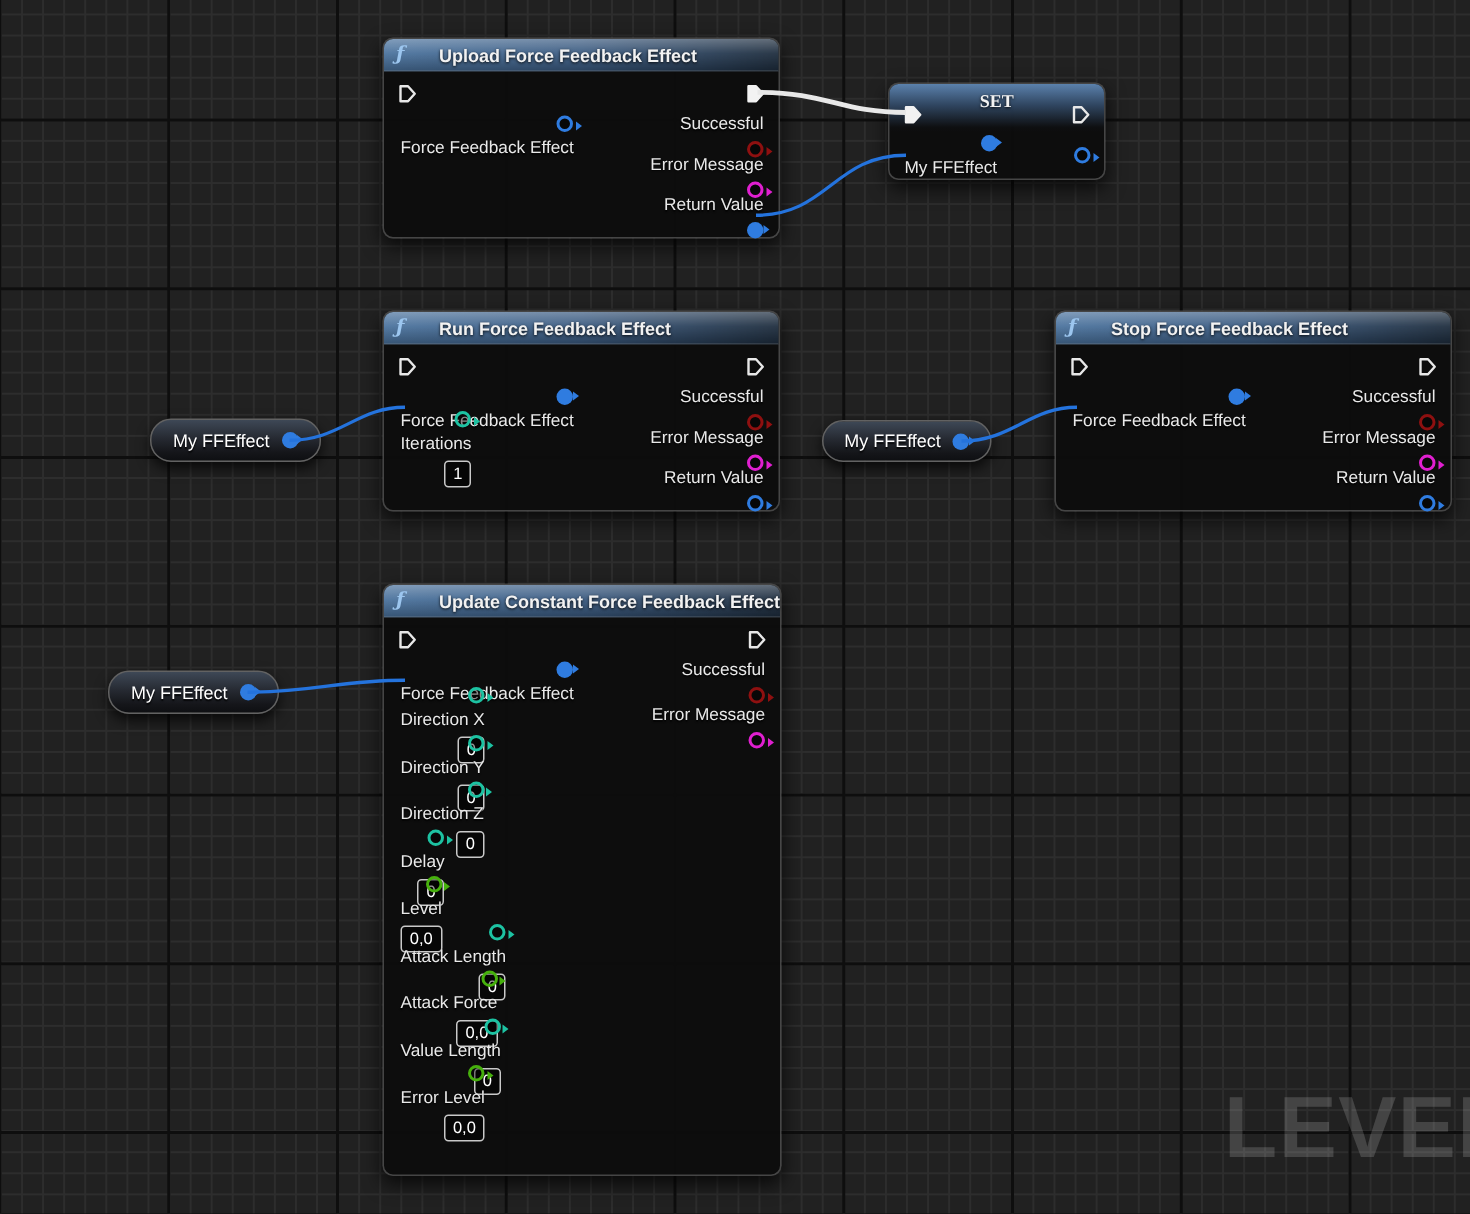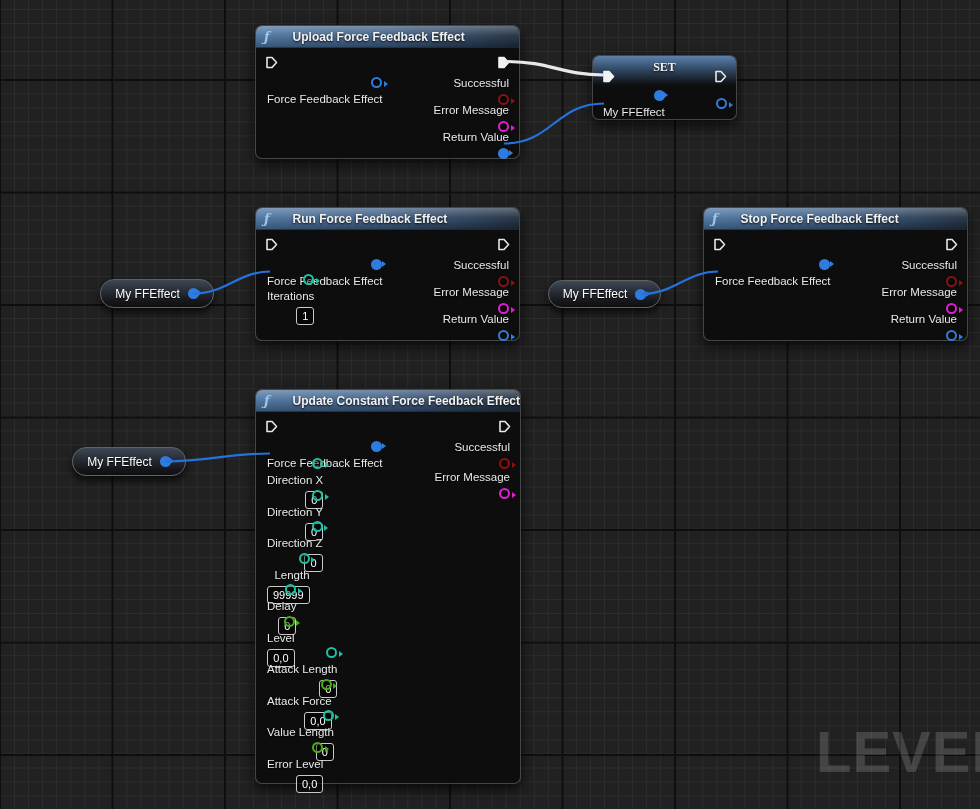--- a/index.html
+++ b/index.html
@@ -288,27 +288,20 @@
     <div class="row vrow">
       <span class="side">
         <span class="pin hollow c-int"></span>
         <span class="plabel">Direction Z</span>
         <span class="vbox">0</span>
       </span>
     </div>
     <div class="row vrow">
       <span class="side">
         <span class="pin hollow c-int"></span>
-        <span class="plabel">Length</span>
-        <span class="vbox">99999</span>
-      </span>
-    </div>
-    <div class="row vrow">
-      <span class="side">
-        <span class="pin hollow c-int"></span>
         <span class="plabel">Delay</span>
         <span class="vbox">0</span>
       </span>
     </div>
     <div class="row vrow">
       <span class="side">
         <span class="pin hollow c-float"></span>
         <span class="plabel">Level</span>
         <span class="vbox">0,0</span>
       </span>

